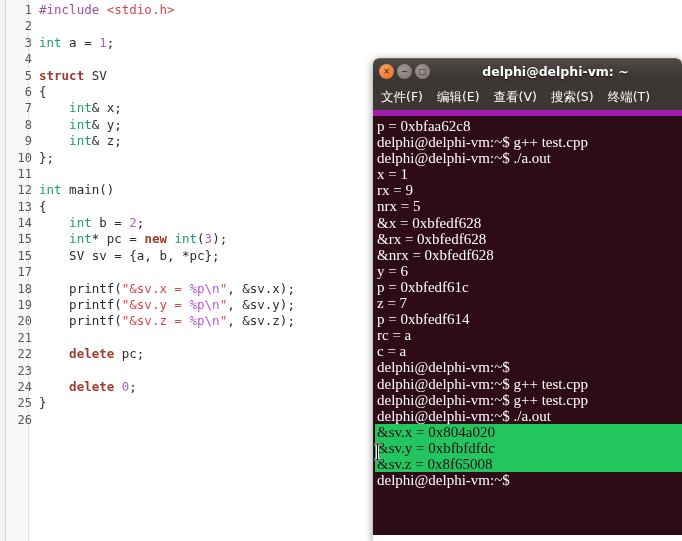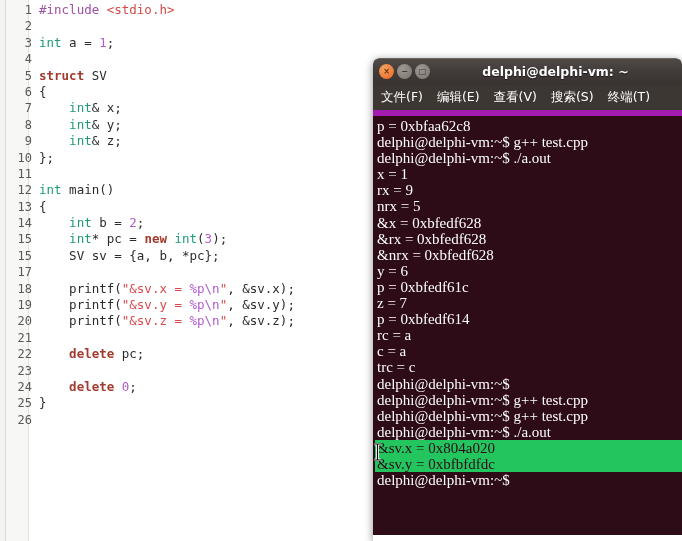--- a/index.html
+++ b/index.html
@@ -258,27 +258,27 @@
       <div class="term-line">nrx = 5</div>
       <div class="term-line">&amp;x = 0xbfedf628</div>
       <div class="term-line">&amp;rx = 0xbfedf628</div>
       <div class="term-line">&amp;nrx = 0xbfedf628</div>
       <div class="term-line">y = 6</div>
       <div class="term-line">p = 0xbfedf61c</div>
       <div class="term-line">z = 7</div>
       <div class="term-line">p = 0xbfedf614</div>
       <div class="term-line">rc = a</div>
       <div class="term-line">c = a</div>
-      <div class="term-line">trc = c</div>
       <div class="term-line">delphi@delphi-vm:~$</div>
       <div class="term-line">delphi@delphi-vm:~$ g++ test.cpp</div>
       <div class="term-line">delphi@delphi-vm:~$ g++ test.cpp</div>
       <div class="term-line">delphi@delphi-vm:~$ ./a.out</div>
       <div class="term-line selected">&amp;sv.x = 0x804a020</div>
       <div class="term-line selected">&amp;sv.y = 0xbfbfdfdc</div>
+      <div class="term-line selected">&amp;sv.z = 0x8f65008</div>
       <div class="term-line promptrow">delphi@delphi-vm:~$</div>
     </div>
 
   <div id="term-footer"></div>
 </div>
 
 <div id="mouse-cursor">
   <svg width="9" height="18" viewBox="0 0 9 18" xmlns="http://www.w3.org/2000/svg">
     <path d="M1.5 1 H7.5 M4.5 1 V17 M1.5 17 H7.5" stroke="#ffffff" stroke-width="3" fill="none"></path>
     <path d="M1.5 1 H7.5 M4.5 1 V17 M1.5 17 H7.5" stroke="#000000" stroke-width="1.2" fill="none"></path>

